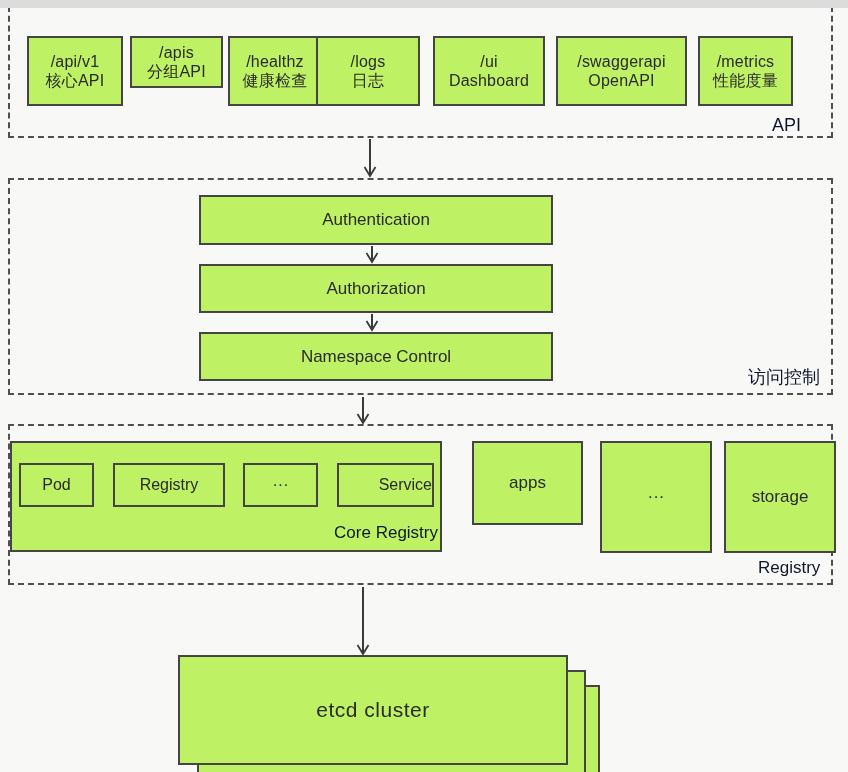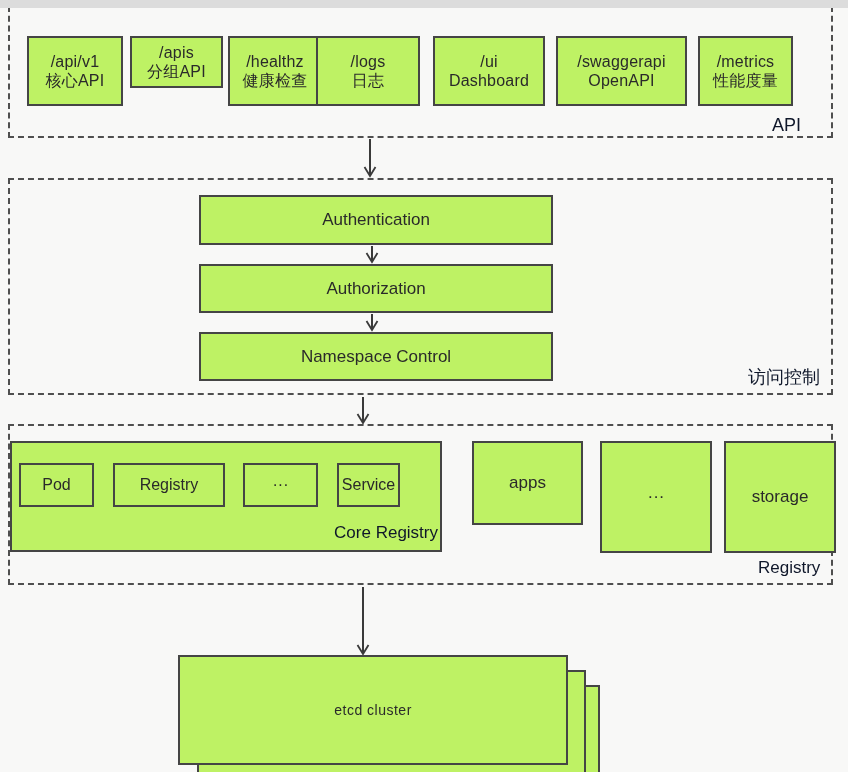--- a/index.html
+++ b/index.html
@@ -25,21 +25,21 @@
     display: flex;
     flex-direction: column;
     align-items: center;
     justify-content: center;
     text-align: center;
   }
   .api-box { font-size: 16px; line-height: 19px; letter-spacing: 0.2px; }
   .step-box { font-size: 17px; }
   .reg-item { font-size: 16px; }
   .group-box { font-size: 17px; }
-  .etcd-box { font-size: 14px; letter-spacing: 0.5px; }
+  .etcd-box { font-size: 21px; letter-spacing: 0.5px; }
   .section-label {
     position: absolute;
     color: #0f172a;
     white-space: nowrap;
   }
   .arrow-svg { position: absolute; overflow: visible; }
   .bottom-strip {
     position: absolute;
     left: 0; top: 764; width: 848px; height: 8px;
     background: #dcdcdc;
@@ -127,21 +127,21 @@
 
   <div class="solid-box reg-item" style="left:19px; top:463px; width:75px; height:44px;">
     <span>Pod</span>
   </div>
   <div class="solid-box reg-item" style="left:113px; top:463px; width:112px; height:44px;">
     <span>Registry</span>
   </div>
   <div class="solid-box reg-item" style="left:243px; top:463px; width:75px; height:44px;">
     <span>···</span>
   </div>
-  <div class="solid-box reg-item" style="left:337px; top:463px; width:63px; height:44px;">
+  <div class="solid-box reg-item" style="left:337px; top:463px; width:97px; height:44px;align-items:flex-end;">
     <span>Service</span>
   </div>
 
   <div class="section-label" style="right:410px; top:523px; font-size:17px;">Core Registry</div>
 
   <div class="solid-box group-box" style="left:472px; top:441px; width:111px; height:84px;">
     <span>apps</span>
   </div>
   <div class="solid-box group-box" style="left:600px; top:441px; width:112px; height:112px;">
     <span>···</span>

